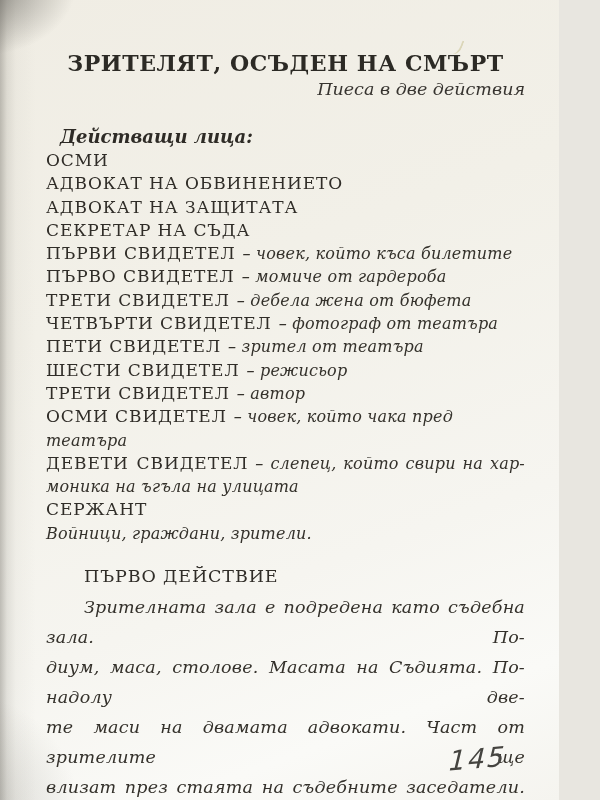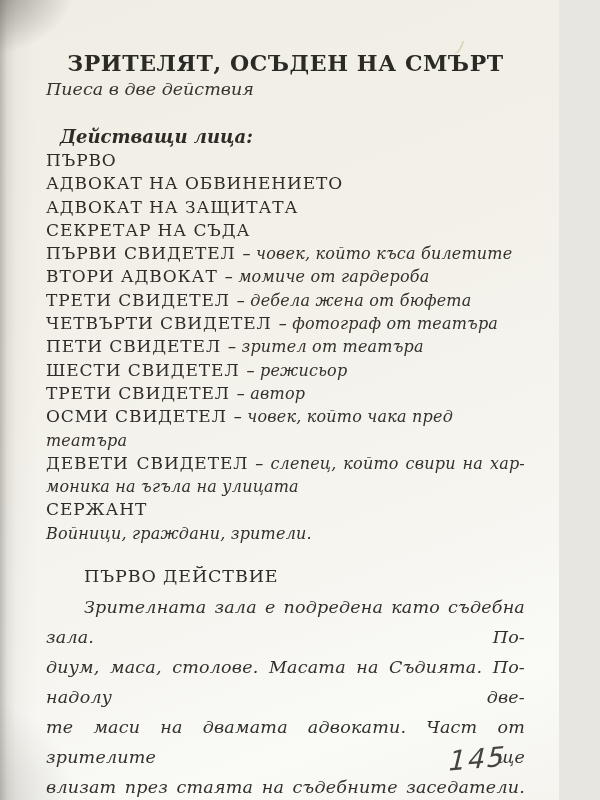--- a/index.html
+++ b/index.html
@@ -31,21 +31,21 @@
     font-size: 22px;
     font-weight: bold;
     letter-spacing: 0.6px;
     text-align: center;
     color: #2c2a25;
   }
 
   .subtitle {
     font-size: 17.5px;
     font-style: italic;
-    text-align: left;
+    text-align: right;
     color: #373430;
   }
 
   .cast-heading {
     margin-top: 27px;
     font-size: 18px;
     font-weight: bold;
     font-style: italic;
     color: #2e2b26;
     margin-left: 14px;
@@ -124,26 +124,26 @@
 <div class="page">
   <div class="artifact"></div>
 
   <div class="content">
     <h1 class="title">ЗРИТЕЛЯТ, ОСЪДЕН НА СМЪРТ</h1>
     <div class="subtitle">Пиеса в две действия</div>
 
     <div class="cast-heading">Действащи лица:</div>
 
     <div class="cast-list">
-      <div class="cast-line"><span class="caps">ПЪРВО</span><span class="desc"></span></div>
+      <div class="cast-line"><span class="caps">ОСМИ</span><span class="desc"></span></div>
       <div class="cast-line"><span class="caps">АДВОКАТ НА ОБВИНЕНИЕТО</span><span class="desc"></span></div>
       <div class="cast-line"><span class="caps">АДВОКАТ НА ЗАЩИТАТА</span><span class="desc"></span></div>
       <div class="cast-line"><span class="caps">СЕКРЕТАР НА СЪДА</span><span class="desc"></span></div>
       <div class="cast-line"><span class="caps">ПЪРВИ СВИДЕТЕЛ</span><span class="desc">– човек, който къса билетите</span></div>
-      <div class="cast-line"><span class="caps">ВТОРИ АДВОКАТ</span><span class="desc">– момиче от гардероба</span></div>
+      <div class="cast-line"><span class="caps">ПЪРВО СВИДЕТЕЛ</span><span class="desc">– момиче от гардероба</span></div>
       <div class="cast-line"><span class="caps">ТРЕТИ СВИДЕТЕЛ</span><span class="desc">– дебела жена от бюфета</span></div>
       <div class="cast-line"><span class="caps">ЧЕТВЪРТИ СВИДЕТЕЛ</span><span class="desc">– фотограф от театъра</span></div>
       <div class="cast-line"><span class="caps">ПЕТИ СВИДЕТЕЛ</span><span class="desc">– зрител от театъра</span></div>
       <div class="cast-line"><span class="caps">ШЕСТИ СВИДЕТЕЛ</span><span class="desc">– режисьор</span></div>
       <div class="cast-line"><span class="caps">ТРЕТИ СВИДЕТЕЛ</span><span class="desc">– автор</span></div>
       <div class="cast-line"><span class="caps">ОСМИ СВИДЕТЕЛ</span><span class="desc">– човек, който чака пред театъра</span></div>
       <div class="cast-line stretch"><span class="caps">ДЕВЕТИ СВИДЕТЕЛ</span><span class="desc">– слепец, който свири на хар-</span></div>
       <div class="cast-line"><span class="caps"></span><span class="desc">моника на ъгъла на улицата</span></div>
       <div class="cast-line"><span class="caps">СЕРЖАНТ</span><span class="desc"></span></div>
       <div class="cast-line"><span class="caps"></span><span class="desc">Войници, граждани, зрители.</span></div>

